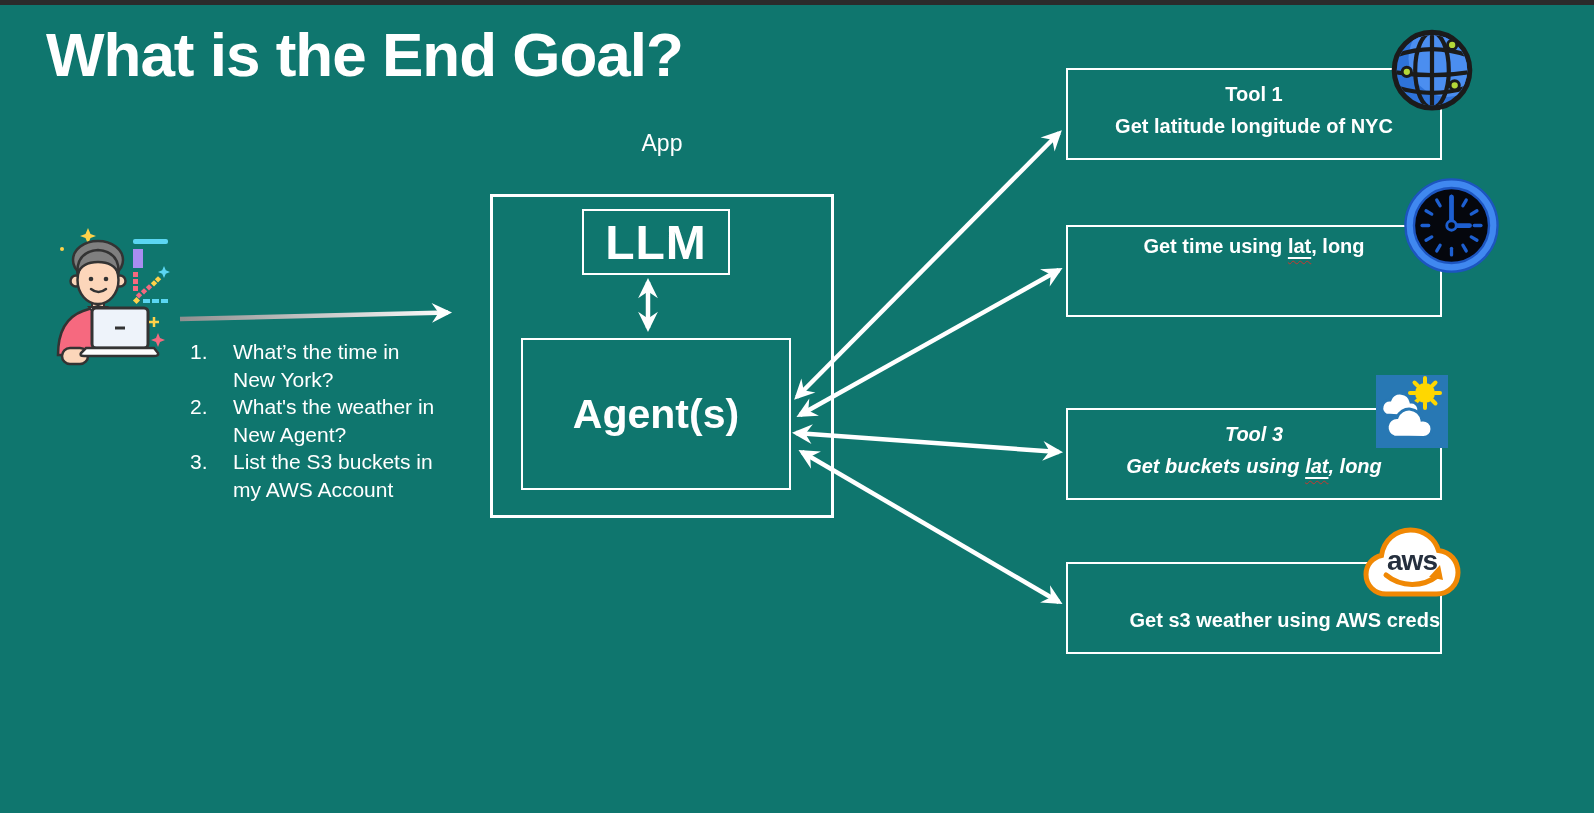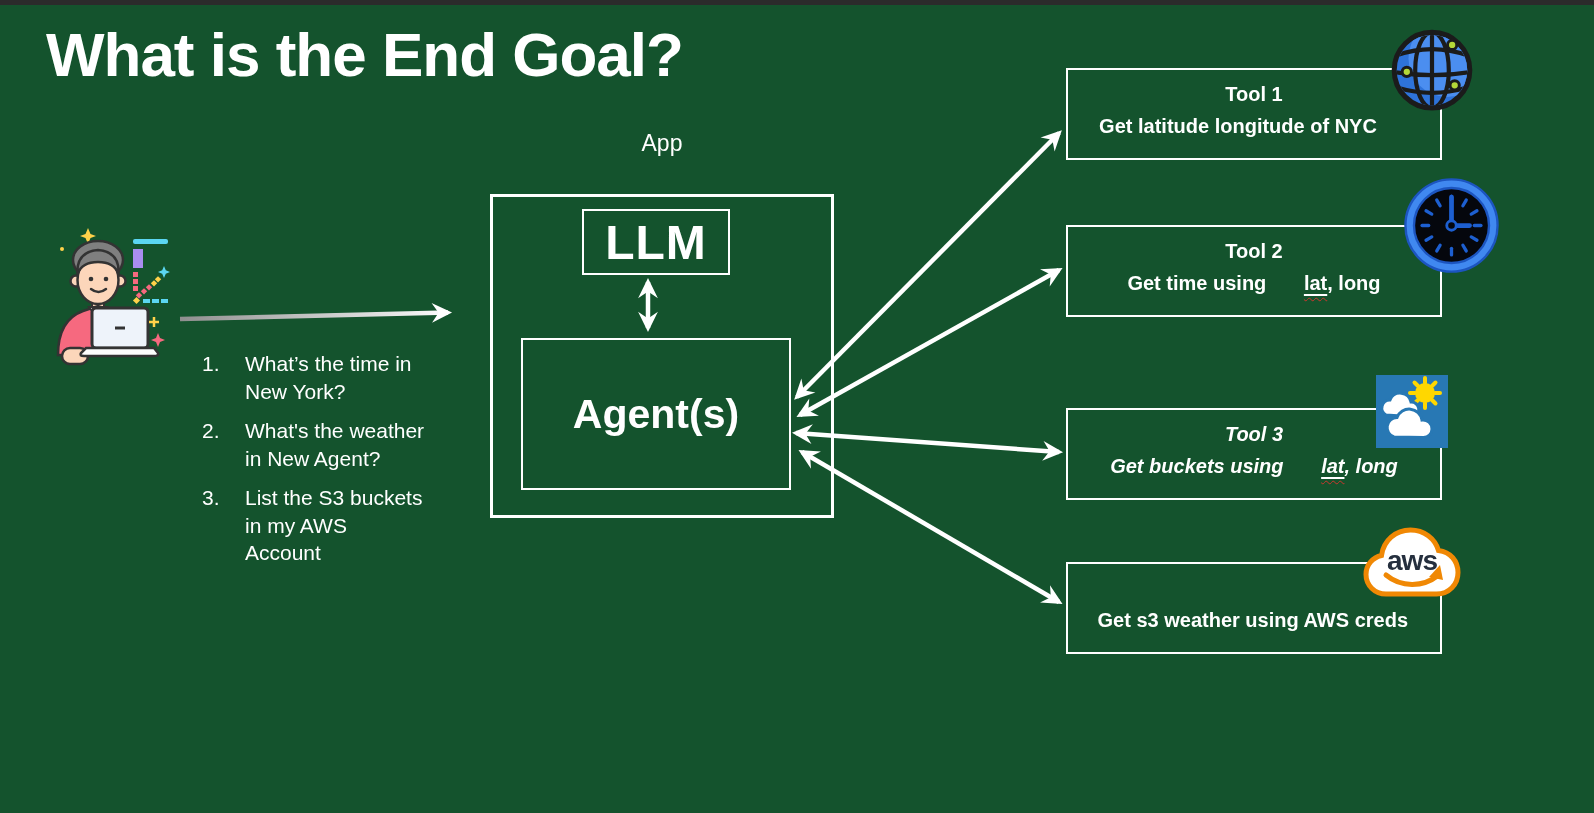--- a/index.html
+++ b/index.html
@@ -1,38 +1,38 @@
 <!DOCTYPE html>
 <html><head>
 <meta charset="utf-8">
 <style>
   html,body{margin:0;padding:0;background:#000;}
   body{font-family:"Liberation Sans", sans-serif; color:#fff;}
-  .slide{position:relative;width:1594px;height:813px;background:#14532d;overflow:hidden;}
+  .slide{position:relative;width:1594px;height:813px;background:#0f766e;overflow:hidden;}
   .abs{position:absolute;}
   .topbar{left:0;top:0;width:100%;height:5px;background:#2b2b2b;}
   .title{left:46px;top:22px;font-size:62px;font-weight:800;letter-spacing:-1px;line-height:66px;white-space:nowrap;}
   
   .queries{left:233px;top:338px;width:205px;margin:0;padding:0;list-style:none;counter-reset:q;
            font-size:21px;line-height:27.5px;font-weight:400;}
-  .queries li{counter-increment:q;position:relative;margin:12px;padding:0;}
+  .queries li{counter-increment:q;position:relative;margin:0;padding:0;}
   .queries li::before{content:counter(q) ".";position:absolute;left:-43px;top:0;}
   
   .app-label{left:490px;top:130px;width:344px;text-align:center;font-size:23px;font-weight:400;}
   .app-box{left:490px;top:194px;width:344px;height:324px;border:3px solid #fff;box-sizing:border-box;}
   .llm-box{left:582px;top:209px;width:148px;height:66px;border:2.5px solid #fff;box-sizing:border-box;
            display:flex;align-items:center;justify-content:center;font-size:48px;font-weight:800;letter-spacing:1px;}
   .agent-box{left:521px;top:338px;width:270px;height:152px;border:2px solid #fff;box-sizing:border-box;
            display:flex;align-items:center;justify-content:center;font-size:41px;font-weight:800;}
   
   .tool-box{left:1066px;width:376px;height:92px;border:2px solid #fff;box-sizing:border-box;text-align:center;}
   .tool-box .t1{margin-top:11px;font-size:20px;font-weight:700;line-height:26px;}
   .tool-box .t2{margin-top:6px;font-size:20px;font-weight:700;line-height:26px;}
   .u-solid{text-decoration:underline;text-decoration-thickness:1.5px;text-underline-offset:4px;}
-  .u-wavy{text-decoration:underline wavy #c9372c;text-decoration-thickness:1px;text-underline-offset:7px;margin-left:32px;}
+  .u-wavy{text-decoration:underline wavy #c9372c;text-decoration-thickness:1px;text-underline-offset:7px;}
   .arrows{left:0;top:0;width:1594px;height:813px;pointer-events:none;z-index:5;}
   .icon{z-index:6;}
   svg{display:block;}
 </style>
 </head>
 <body>
 
 <div class="slide">
   <div class="abs topbar"></div>
 
@@ -103,21 +103,20 @@
   </div>
   <div class="abs llm-box">
     <span>LLM</span>
   </div>
 
   <div class="abs tool-box" style="top:68px;">
     <div class="t1">Tool 1</div>
     <div class="t2"><span>Get latitude longitude of NYC</span><span class="u-solid"><span class="u-wavy"></span></span><span></span></div>
   </div>
   <div class="abs tool-box" style="top:225px;">
-    <div class="t1">Tool 2</div>
     <div class="t2"><span>Get time using </span><span class="u-solid"><span class="u-wavy">lat</span></span><span>, long</span></div>
   </div>
   <div class="abs tool-box" style="top:408px;font-style:italic;">
     <div class="t1">Tool 3</div>
     <div class="t2"><span>Get buckets using </span><span class="u-solid"><span class="u-wavy">lat</span></span><span>, long</span></div>
   </div>
   <div class="abs tool-box" style="top:562px;text-align:right;">
     <div class="t1">Tool 4</div>
     <div class="t2"><span>Get s3 weather using AWS creds</span><span class="u-solid"><span class="u-wavy"></span></span><span></span></div>
   </div>

